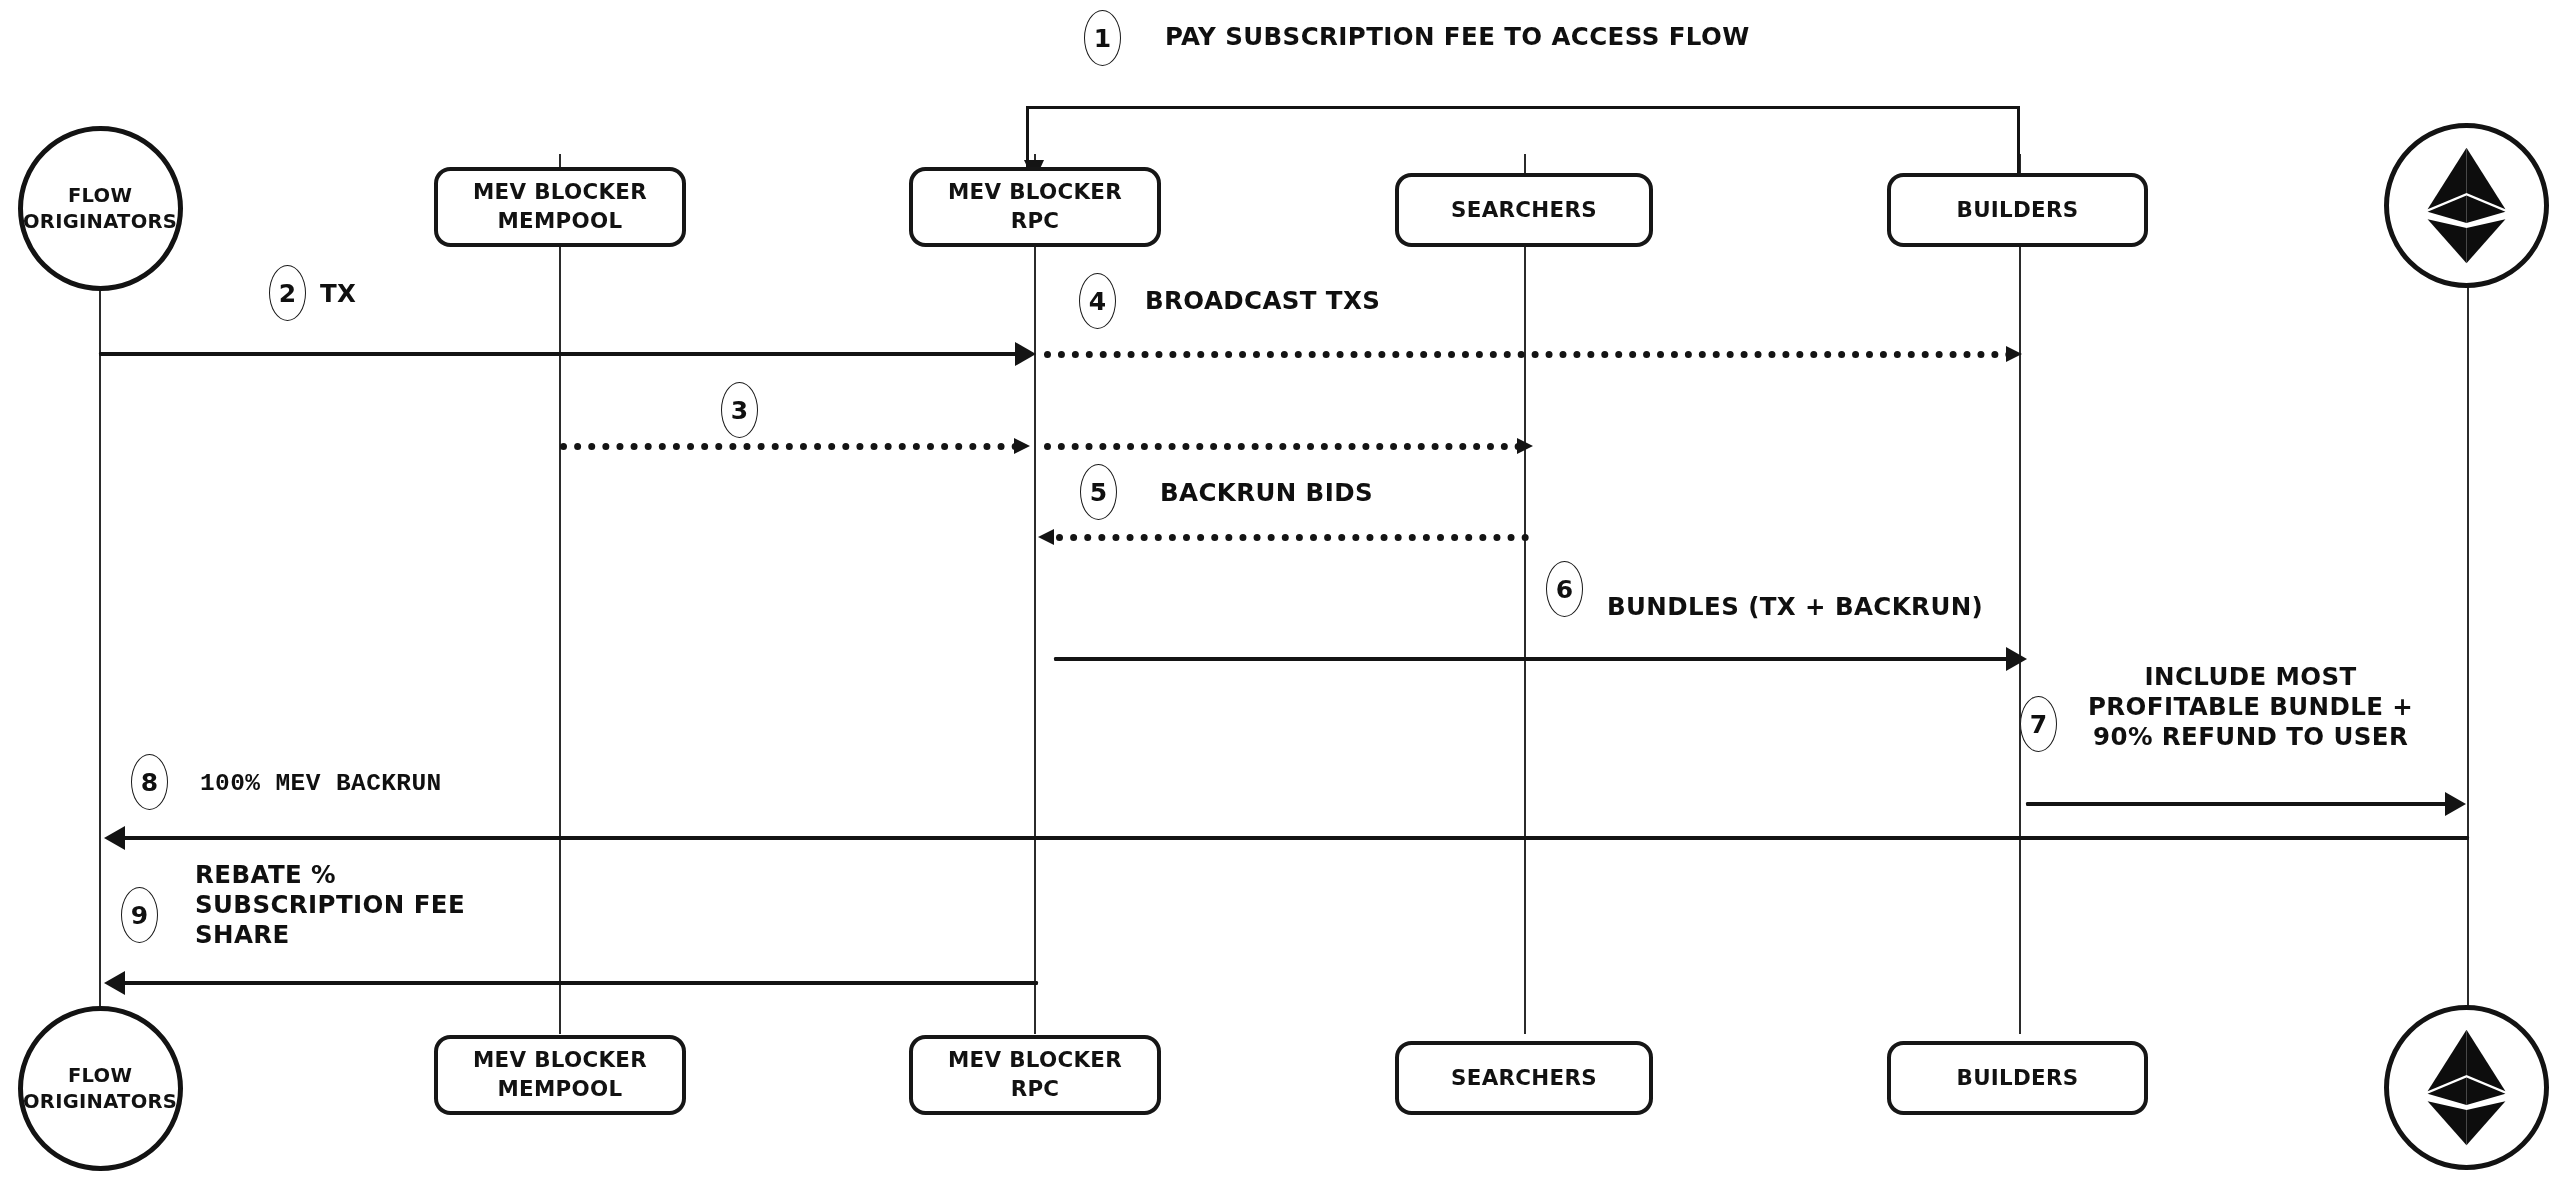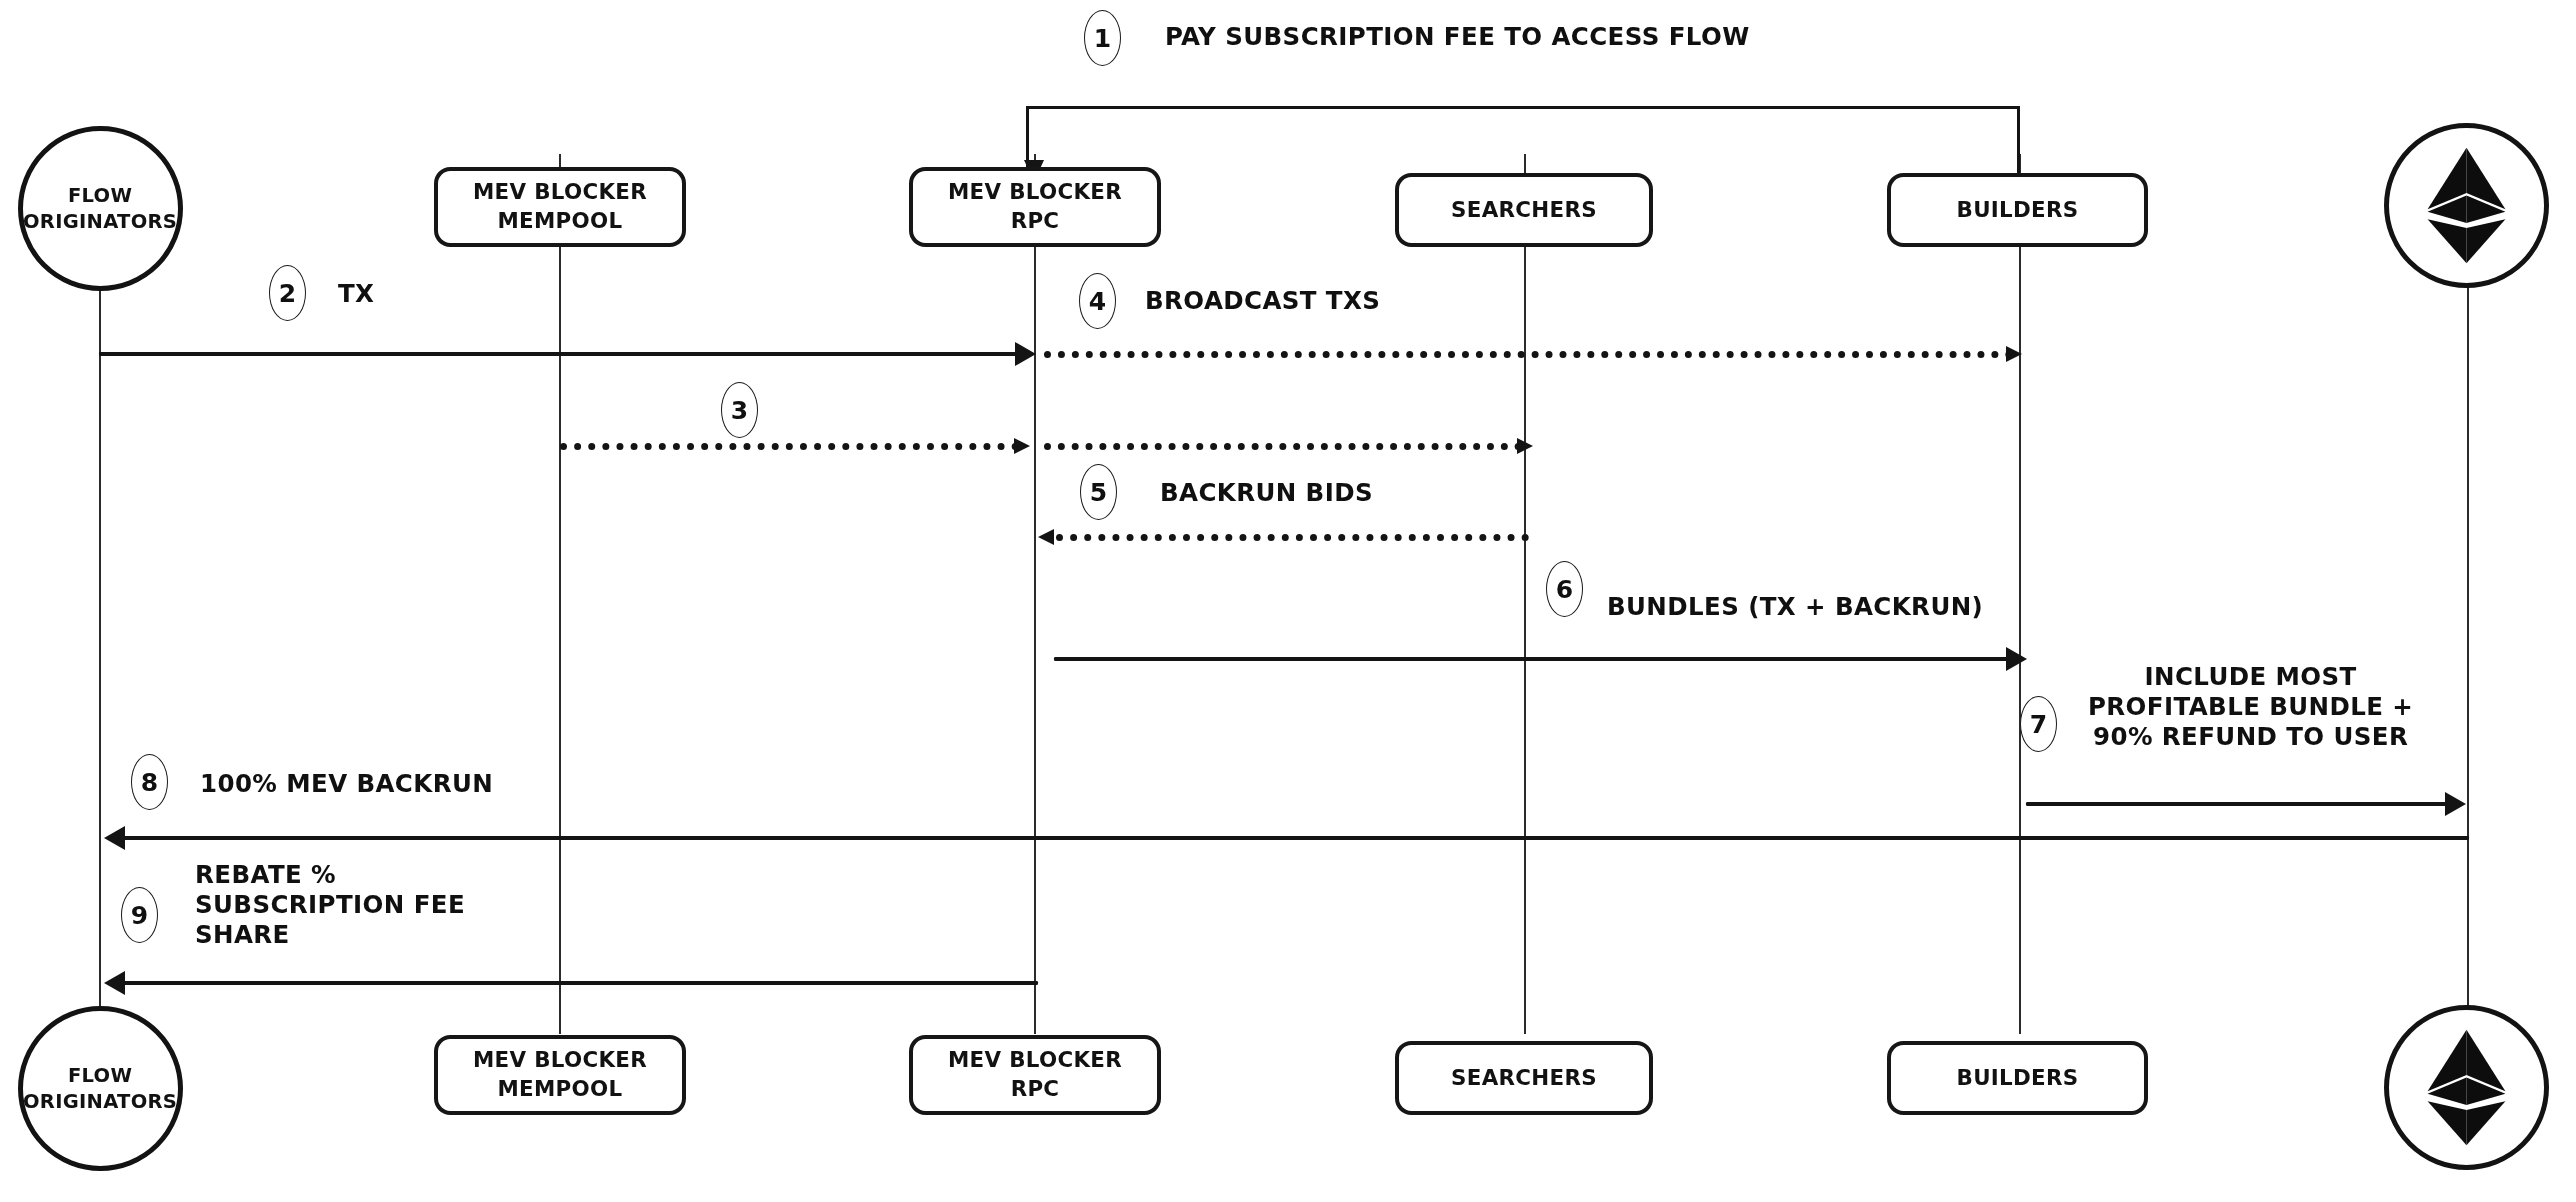--- a/index.html
+++ b/index.html
@@ -86,21 +86,21 @@
       <polygon points="64,6 64,78 126,104" fill="#0d0d0d"></polygon>
       <polygon points="64,6 64,78 2,104" fill="#0d0d0d"></polygon>
       <polygon points="64,82 64,126 126,108" fill="#0d0d0d"></polygon>
       <polygon points="64,82 64,126 2,108" fill="#0d0d0d"></polygon>
       <polygon points="64,134 64,190 126,120" fill="#0d0d0d"></polygon>
       <polygon points="64,134 64,190 2,120" fill="#0d0d0d"></polygon>
     </svg>
   </div>
 
   <div class="badge" style="left:269px; top:265px;">2</div>
-  <div class="label" style="left:338px; top:279px;">TX</div>
+  <div class="label" style="left:320px; top:279px;">TX</div>
   <div class="msg" style="left:99px; top:352px; width:937px;">
     <div class="bar" style="width:918px;"></div>
     <div class="head right" style="left:916px;"></div>
   </div>
 
   <div class="badge" style="left:1079px; top:273px;">4</div>
   <div class="label" style="left:1145px; top:286px;">BROADCAST  TXS</div>
   <div class="msg dotted" style="left:1044px; top:353px; width:987px;">
     <div class="bar" style="width:969px;"></div>
     <div class="head right" style="left:962px;border-left-width:16.4px;border-top-width:8.8px;border-bottom-width:8.8px;top:-7.5px;"></div>
@@ -133,21 +133,21 @@
   <div class="badge" style="left:2020px; top:696px;">7</div>
   <div class="label" style="left:2088px; top:662px; text-align:center;">INCLUDE MOST
 PROFITABLE BUNDLE +
 90% REFUND TO USER</div>
   <div class="msg" style="left:2026px; top:802px; width:440px;">
     <div class="bar" style="width:423px;"></div>
     <div class="head right" style="left:419px;"></div>
   </div>
 
   <div class="badge" style="left:131px; top:754px;">8</div>
-  <div class="label" style="left:200px; top:769px;">100% MEV BACKRUN</div>
+  <div class="label" style="left:200px; top:769px;font-family:Liberation Mono, monospace;">100% MEV BACKRUN</div>
   <div class="msg" style="left:104px; top:836px; width:2365px;">
     <div class="bar" style="left:19px;width:2346px;"></div>
     <div class="head left" style="left:0;"></div>
   </div>
 
   <div class="badge" style="left:121px; top:887px;">9</div>
   <div class="label" style="left:195px; top:860px;">REBATE %
 SUBSCRIPTION FEE
 SHARE</div>
   <div class="msg" style="left:104px; top:981px; width:934px;">

